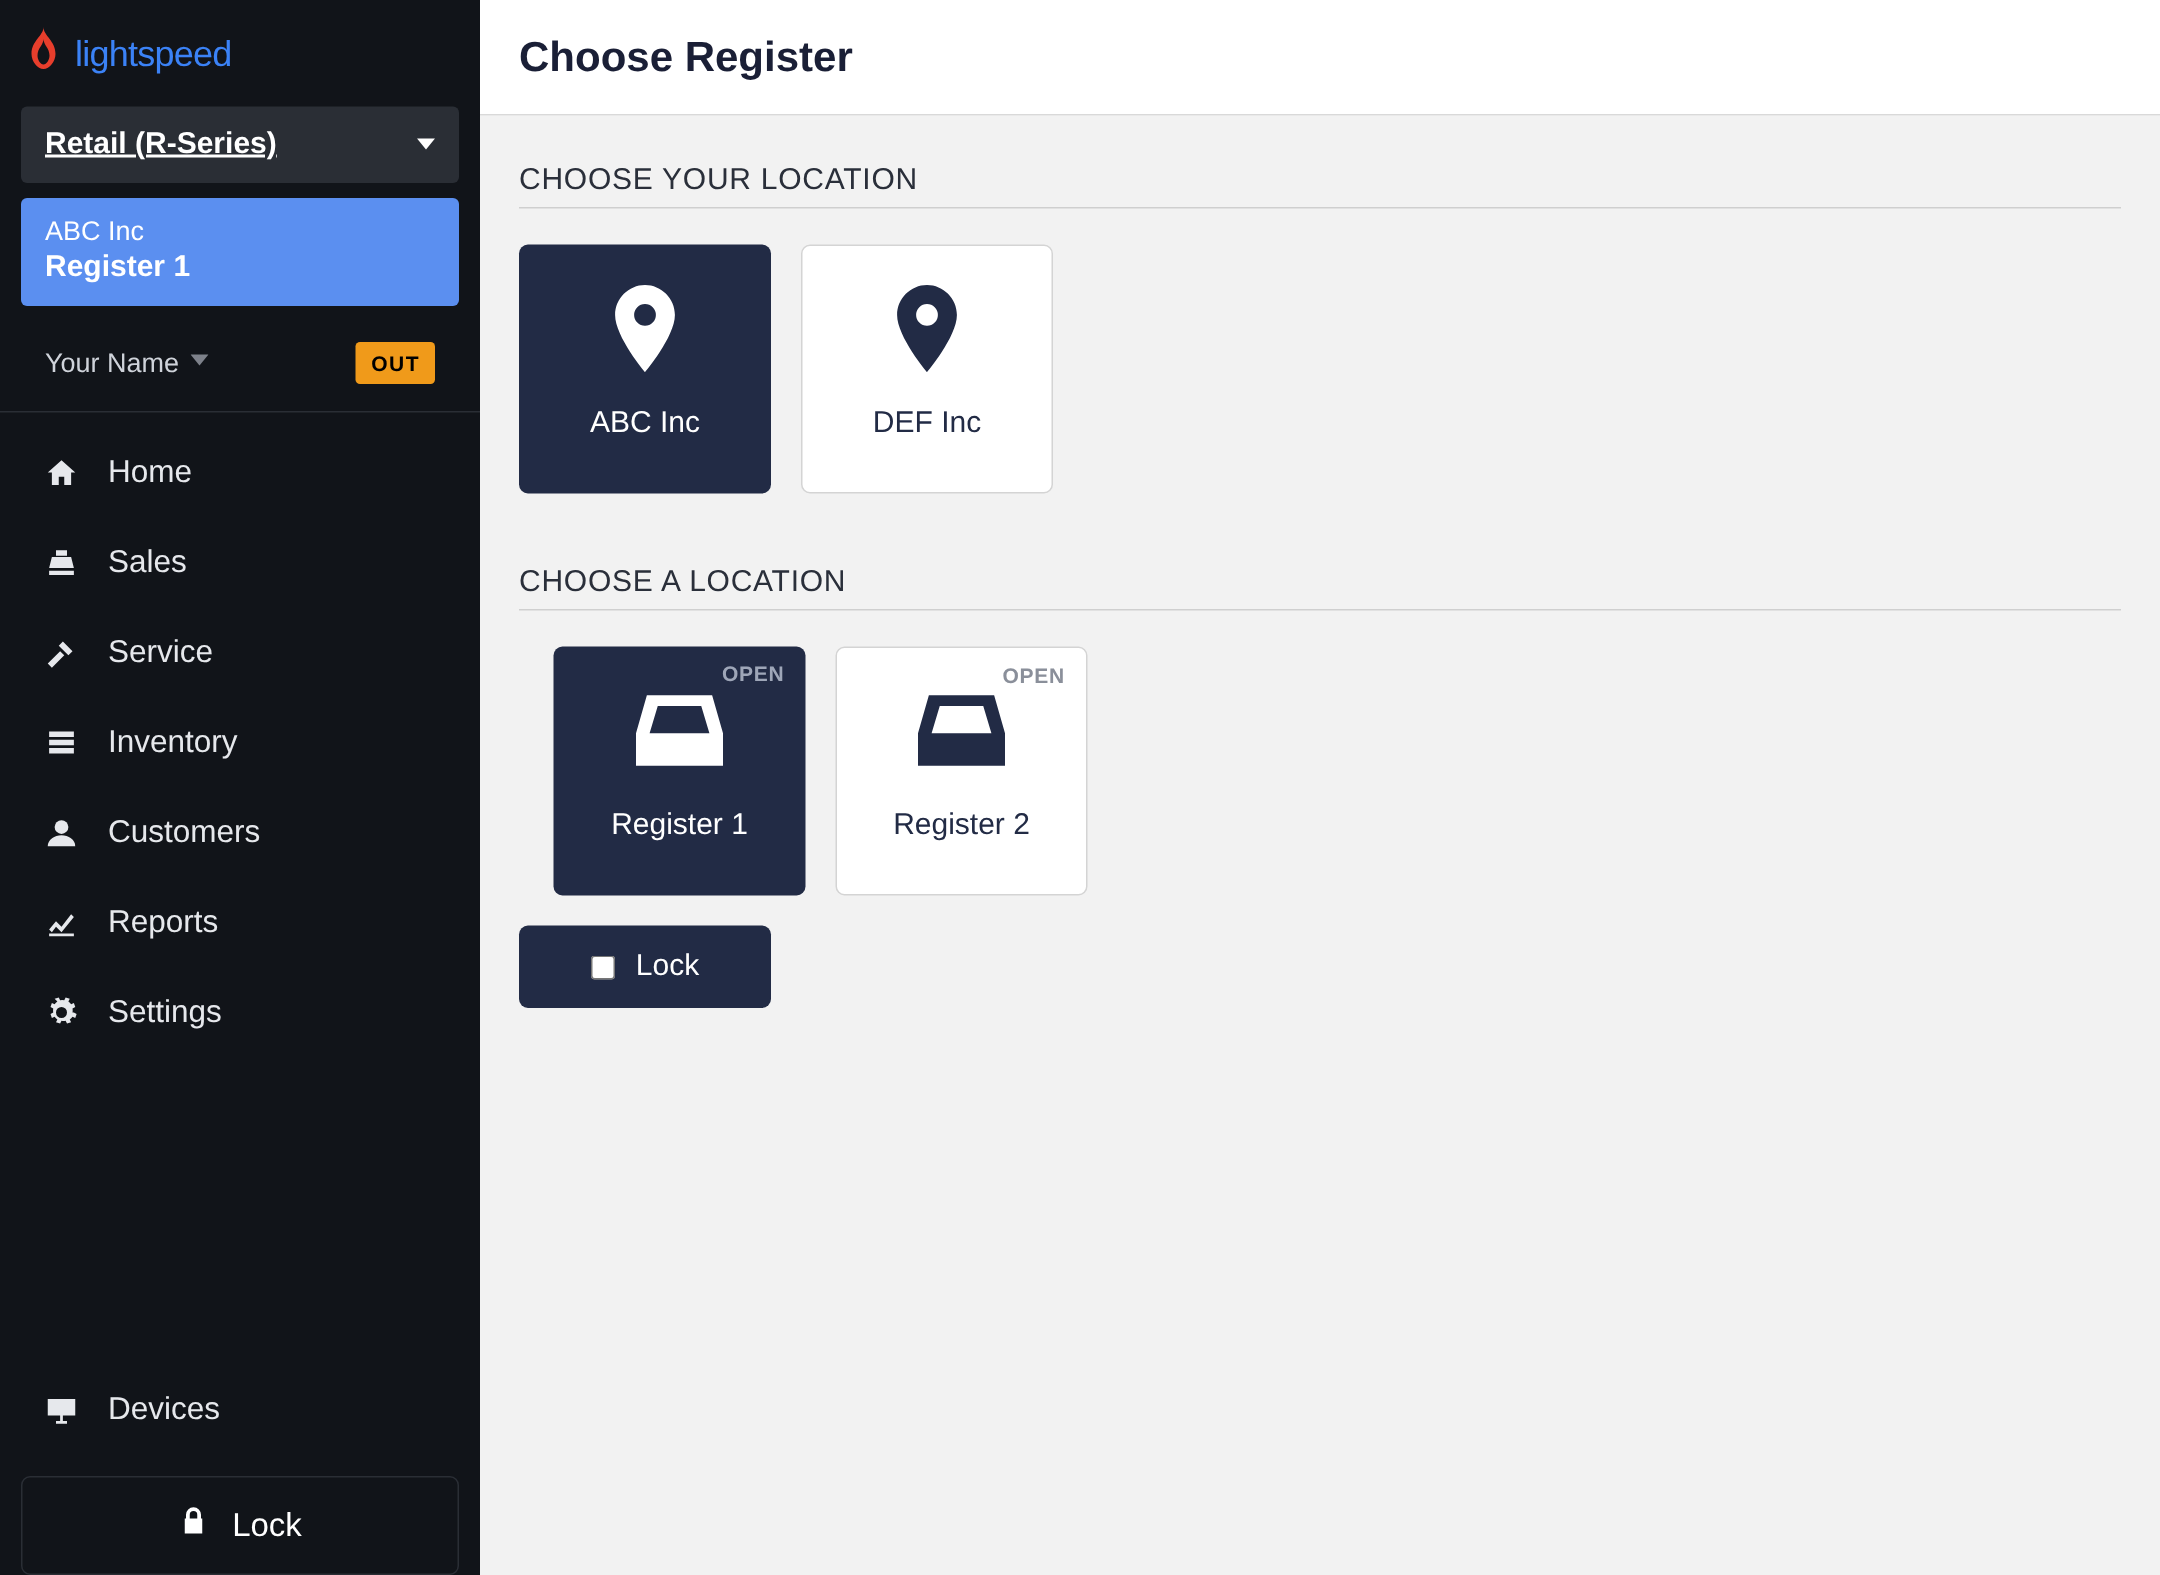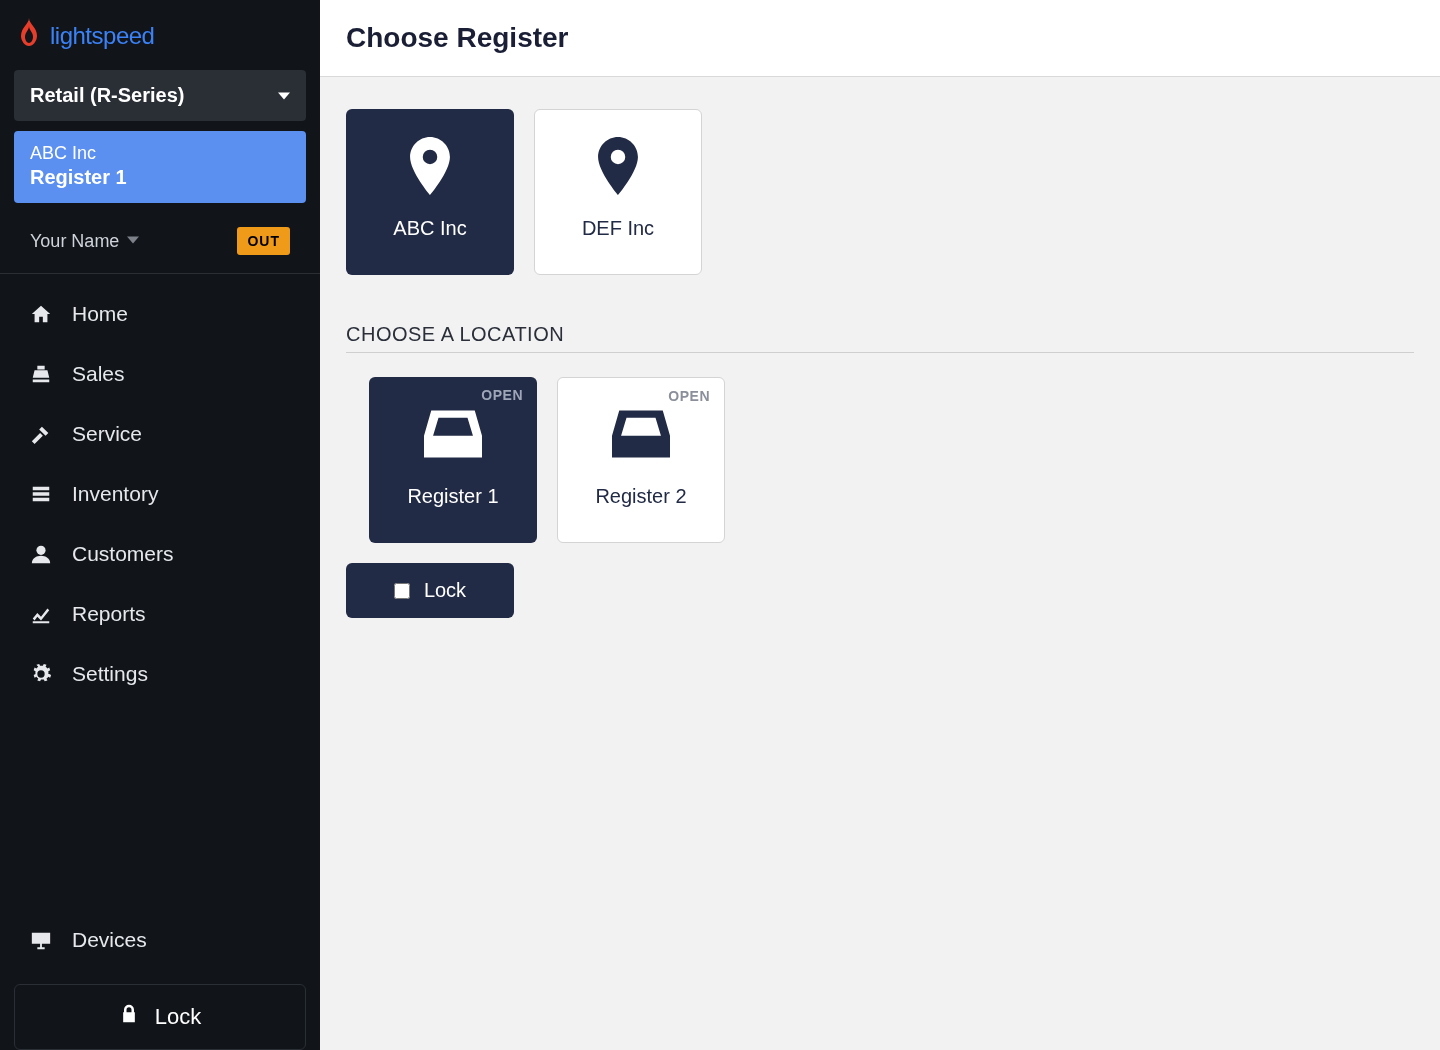--- a/index.html
+++ b/index.html
@@ -40,20 +40,21 @@
     background: #2a2e35;
     border-radius: 4px;
     padding: 14px 16px;
     display: flex;
     align-items: center;
     justify-content: space-between;
     color: #fff;
     font-size: 20px;
     font-weight: 600;
     cursor: pointer;
+    text-decoration: underline;
   }
   .context-card {
     margin: 0 14px 10px 14px;
     background: #5b8ff0;
     border-radius: 4px;
     padding: 12px 16px 14px 16px;
     color: #fff;
     cursor: pointer;
   }
   .context-card .line1 { font-size: 18px; font-weight: 400; }
@@ -300,20 +301,21 @@
     </div>
   </div>
 </aside>
 
 <main class="main">
   <div class="header">
     <h1>Choose Register</h1>
   </div>
 
   <div class="content">
+    <div class="section-title">CHOOSE YOUR LOCATION</div>
     <div class="card-row">
       <div class="card selected">
         <span class="card-icon">
           <svg viewBox="0 0 24 32">
               <path d="M12 0C6 0 1 5 1 11c0 8 11 21 11 21s11-13 11-21C23 5 18 0 12 0zm0 15a4 4 0 110-8 4 4 0 010 8z"></path>
             </svg>
         </span>
         <span class="card-label">ABC Inc</span>
       </div>
       <div class="card">

